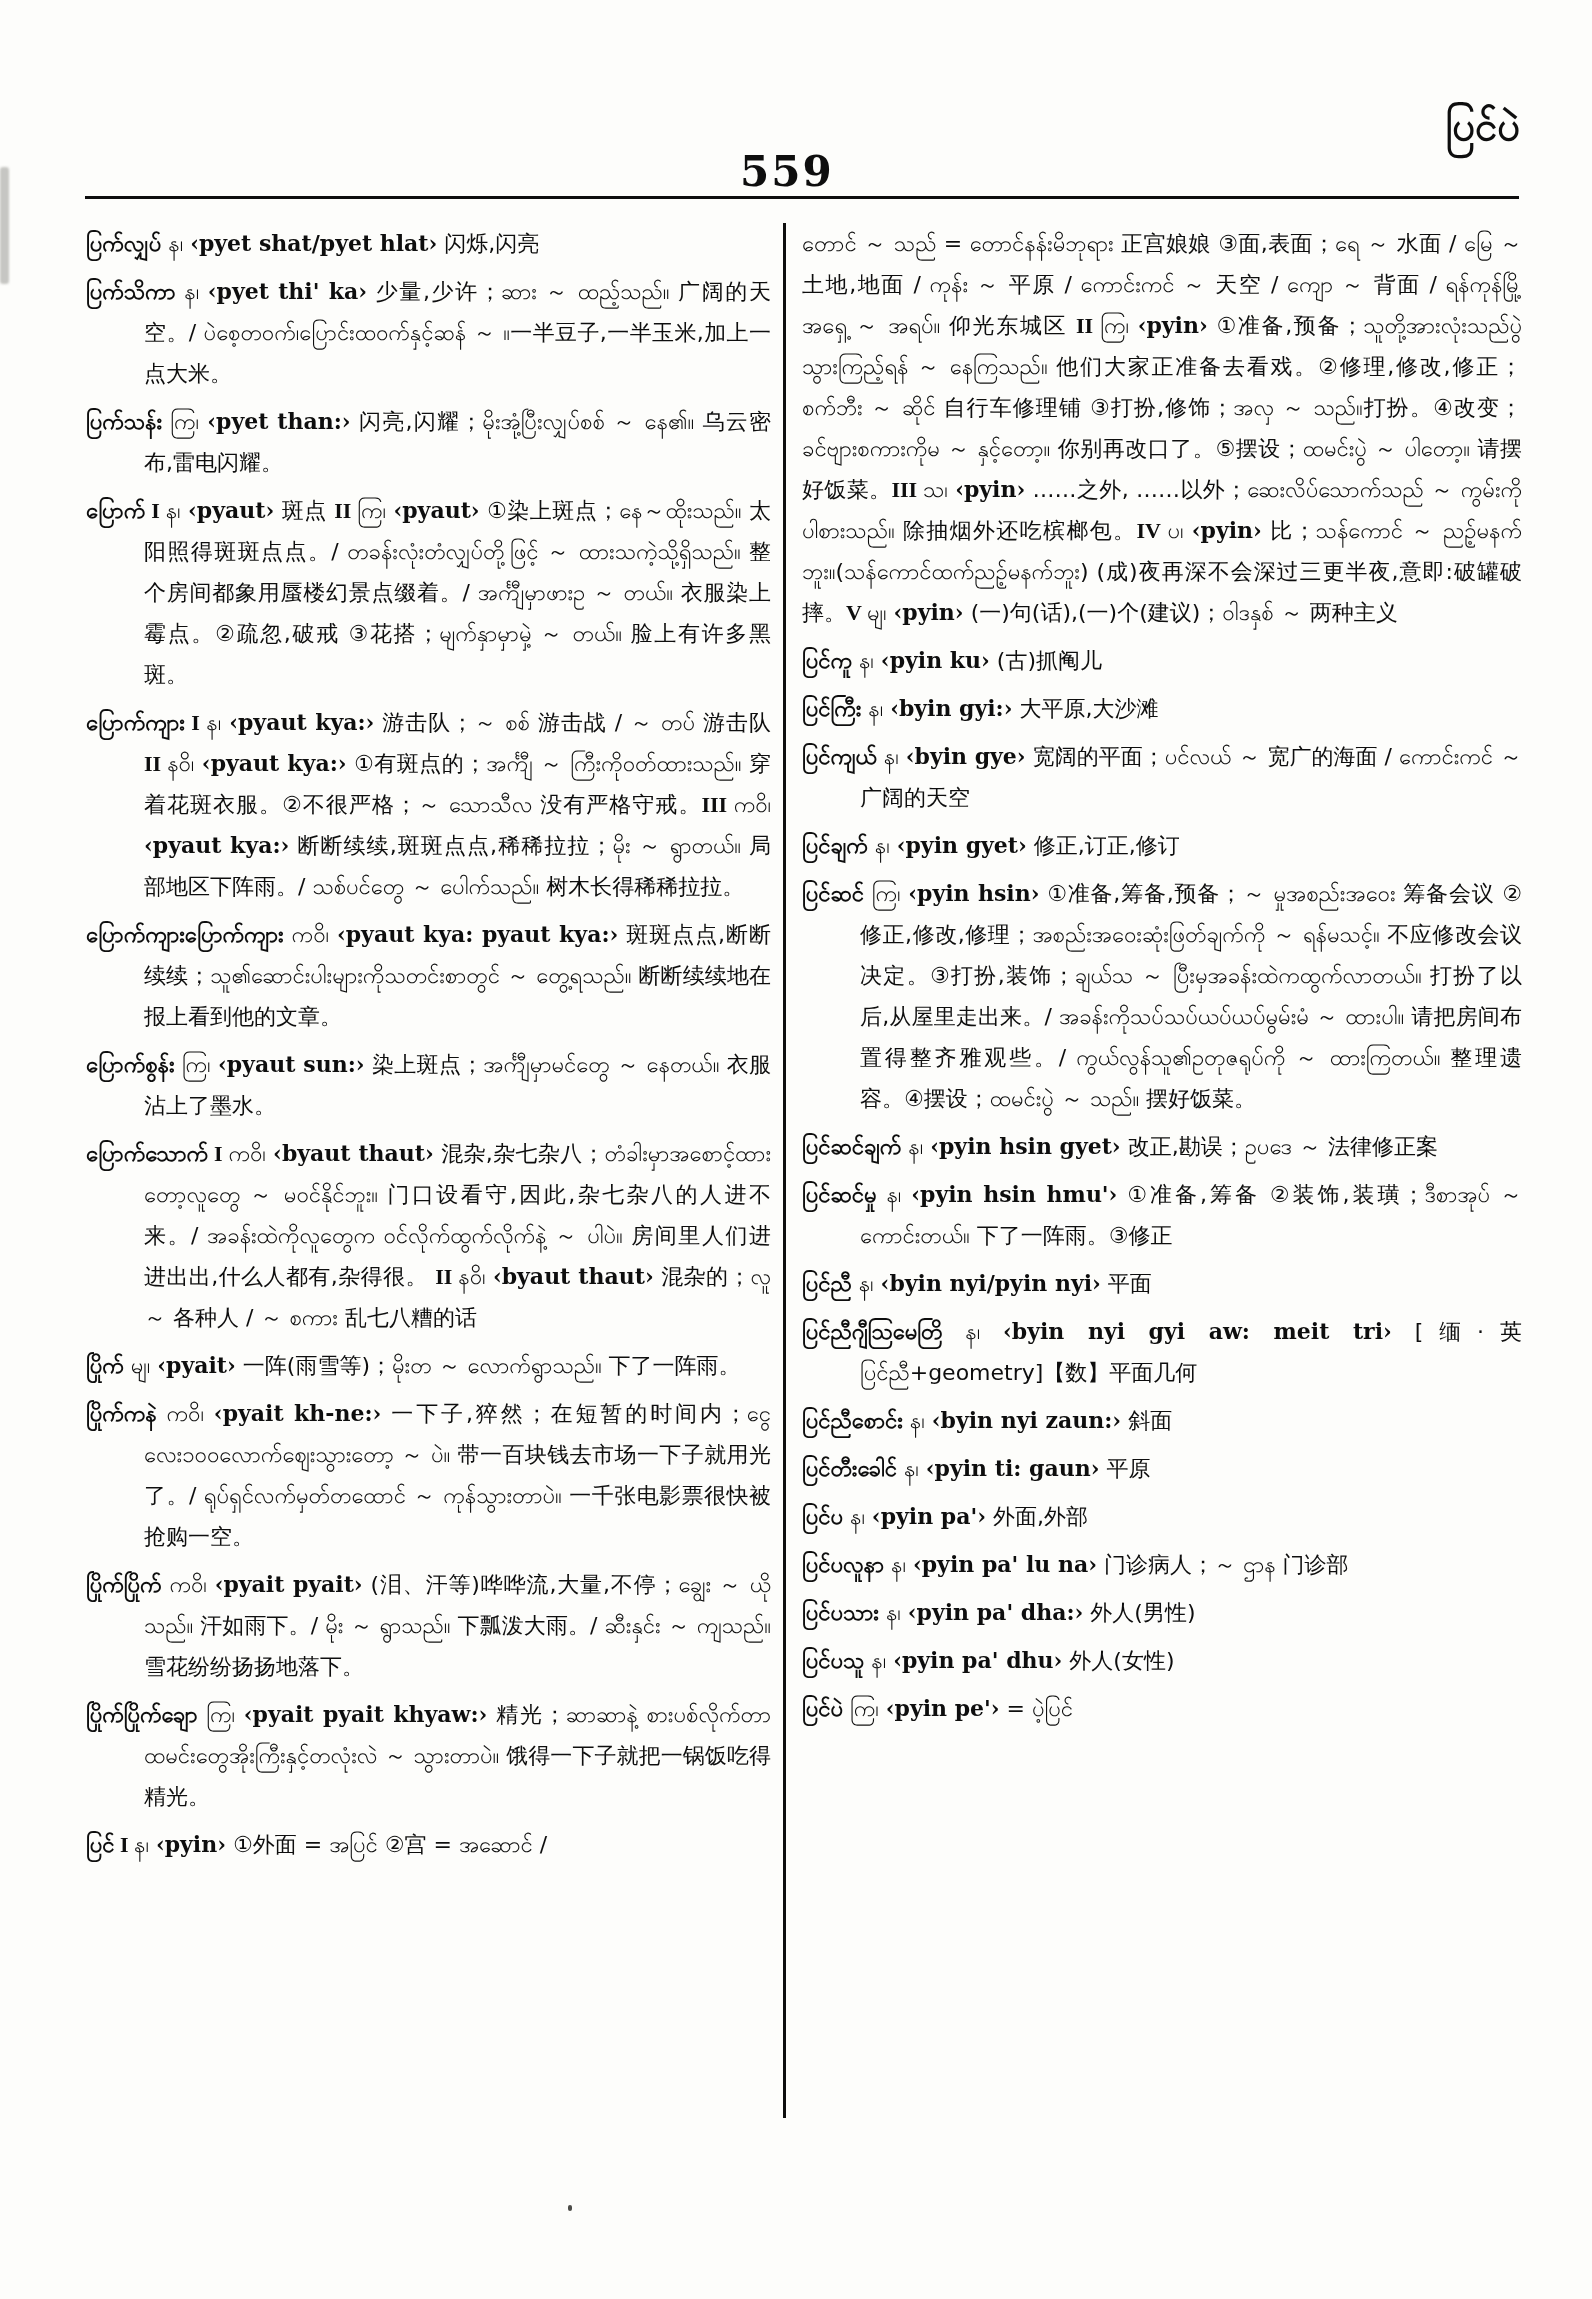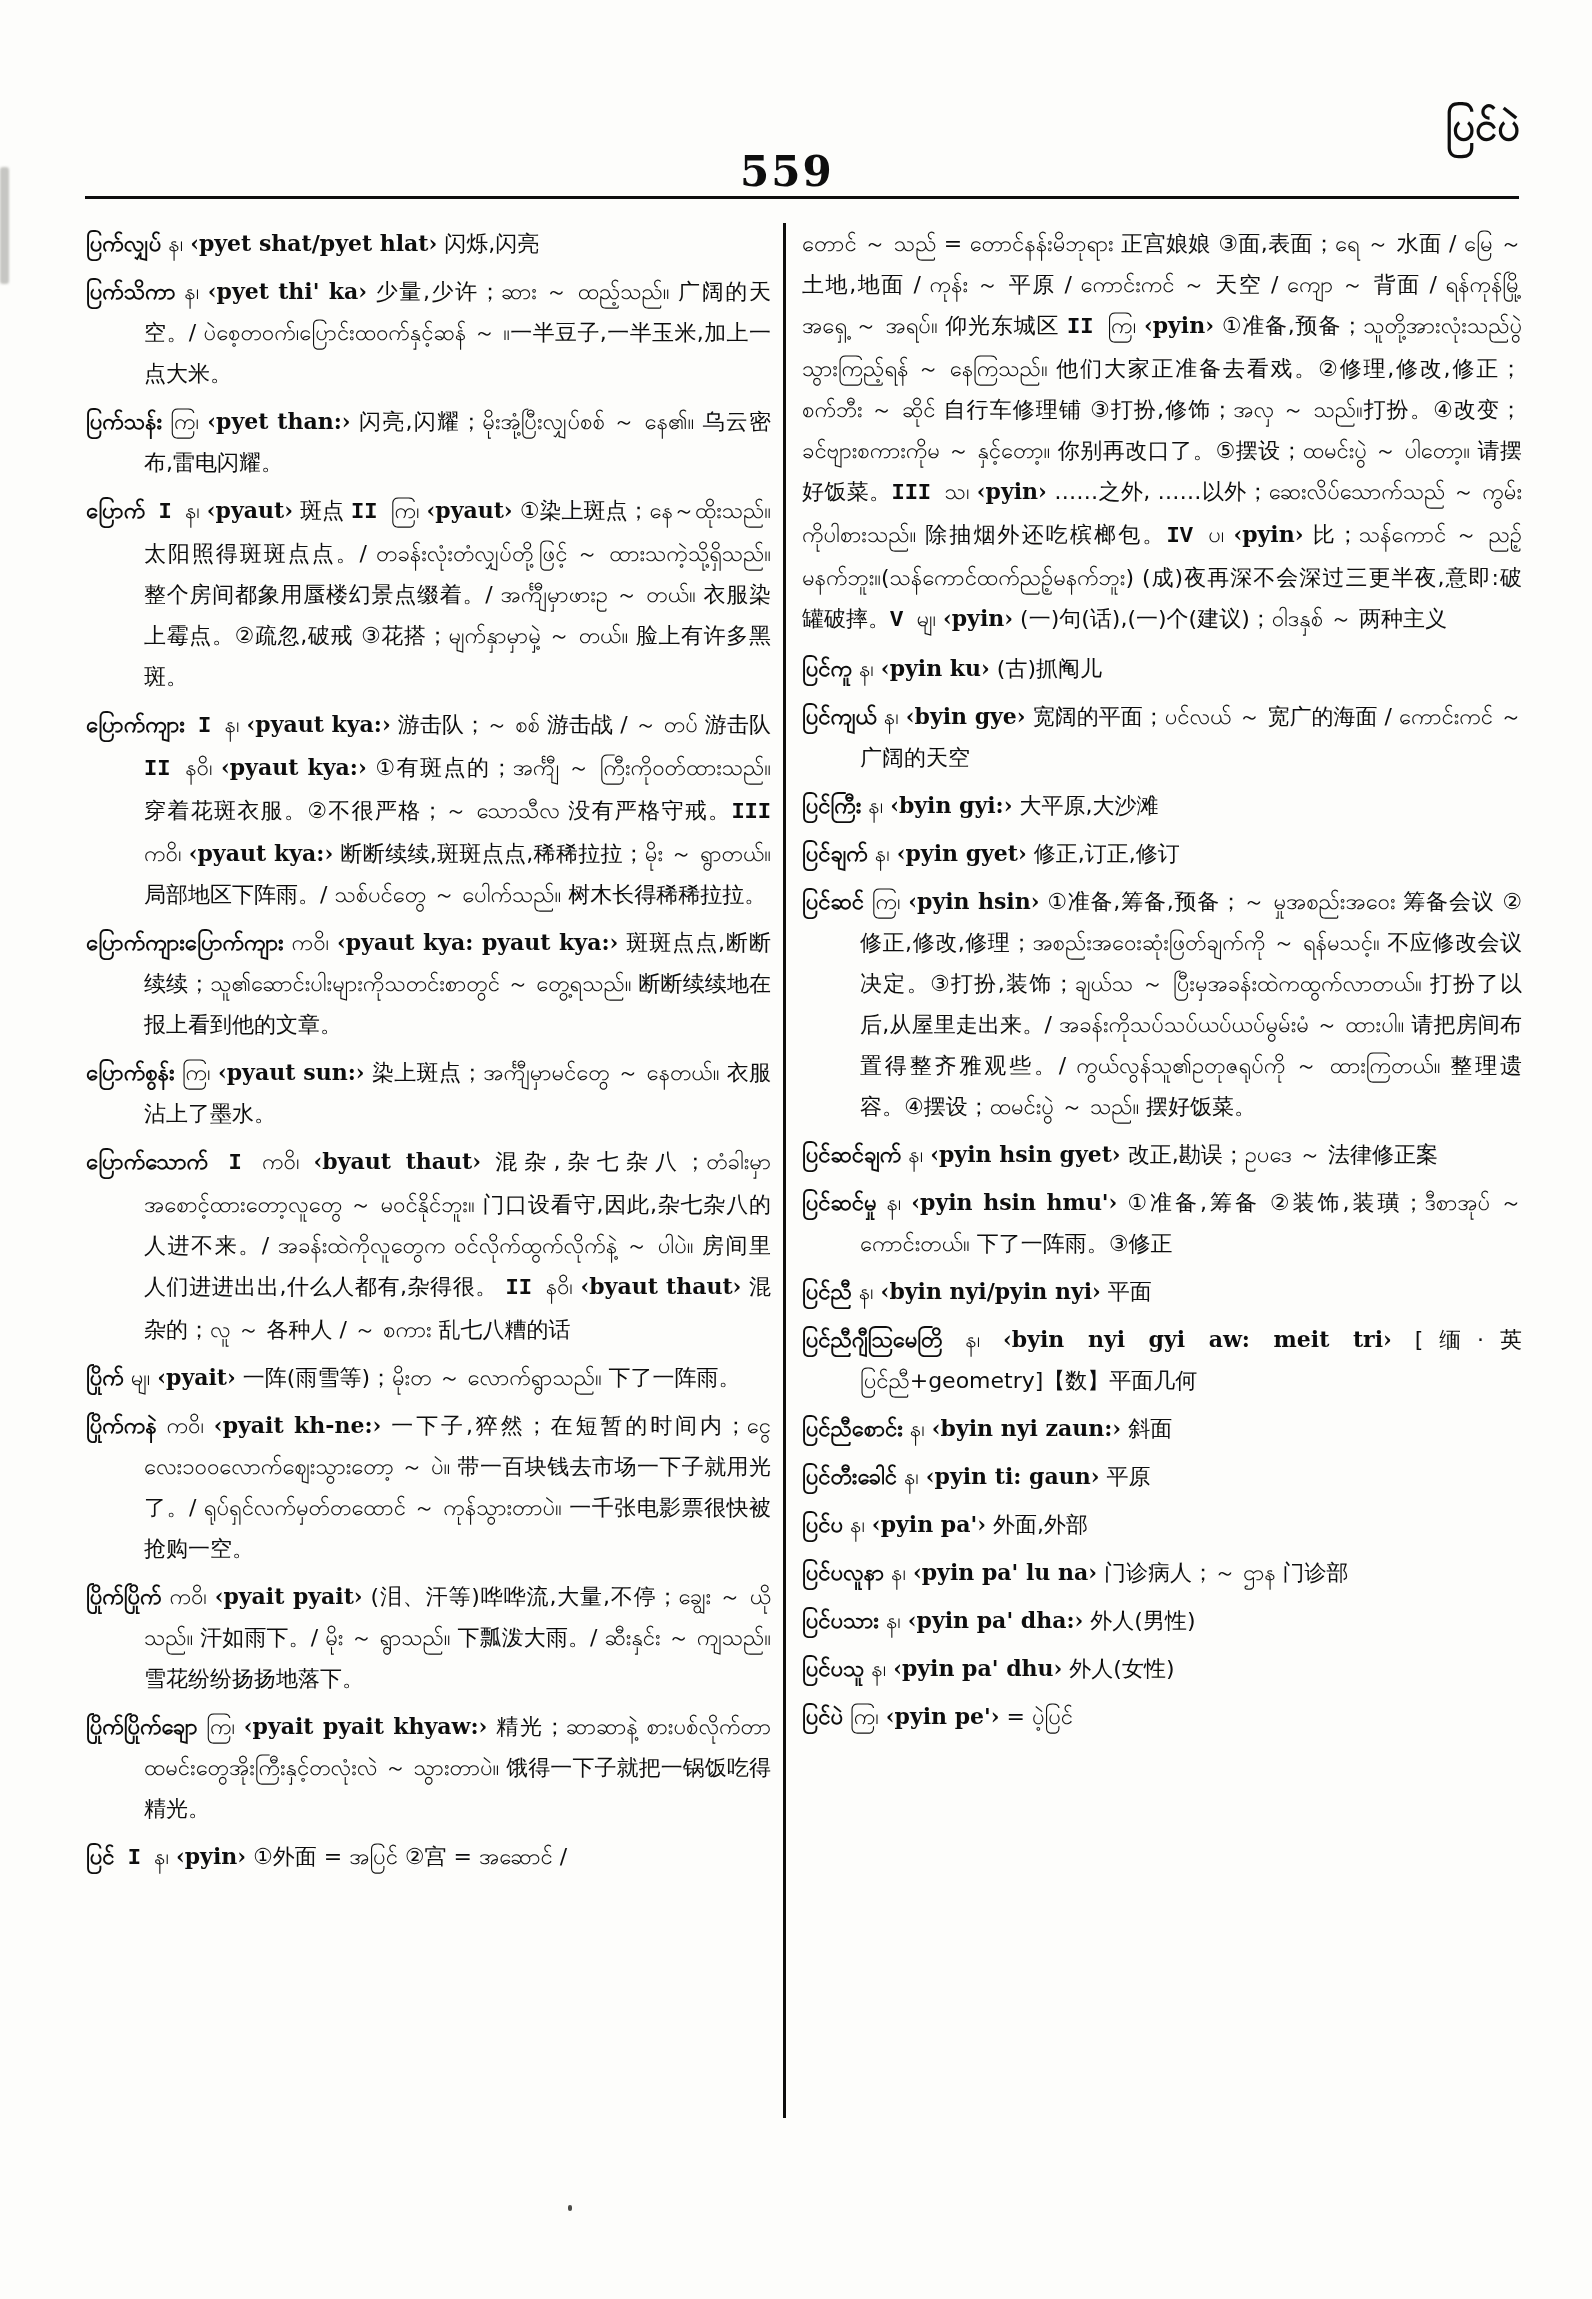--- a/index.html
+++ b/index.html
@@ -48,21 +48,21 @@
   .entry{
     font-size:22px;line-height:41px;
     margin:0 0 7px 0;
     padding-left:58px;text-indent:-58px;
     text-align:justify;
     word-break:break-word;
   }
   .entry.cont{padding-left:0;text-indent:0;}
   .entry-head{font-weight:700;}
   .run-p{font-family:"DejaVu Serif","Liberation Serif",serif;font-weight:700;}
-  .run-r{font-family:Liberation Mono, monospace;font-weight:700;}
+  .run-r{font-family:Liberation Serif, serif;font-weight:700;}
   .run-t{font-weight:400;}
 </style>
 </head>
 <body>
 
 <div class="page">
   <div class="scan-artifact"></div>
   <div class="scan-speck"></div>
 
   <div class="page-number">559</div>
@@ -84,22 +84,22 @@
         <p class="entry"><span class="entry-head">ပြိုက်</span><span class="run-t"> မျ၊ </span><span class="run-p">‹pyait›</span><span class="run-t"> 一阵(雨雪等)；မိုးတ ～ လောက်ရွာသည်။ 下了一阵雨。</span></p>
         <p class="entry"><span class="entry-head">ပြိုက်ကနဲ</span><span class="run-t"> ကဝိ၊ </span><span class="run-p">‹pyait kh-ne:›</span><span class="run-t"> 一下子,猝然；在短暂的时间内；ငွေလေး၁ဝဝလောက်ဈေးသွားတော့ ～ ပဲ။ 带一百块钱去市场一下子就用光了。/ ရုပ်ရှင်လက်မှတ်တထောင် ～ ကုန်သွားတာပဲ။ 一千张电影票很快被抢购一空。</span></p>
         <p class="entry"><span class="entry-head">ပြိုက်ပြိုက်</span><span class="run-t"> ကဝိ၊ </span><span class="run-p">‹pyait pyait›</span><span class="run-t"> (泪、汗等)哗哗流,大量,不停；ချွေး ～ ယိုသည်။ 汗如雨下。/ မိုး ～ ရွာသည်။ 下瓢泼大雨。/ ဆီးနှင်း ～ ကျသည်။ 雪花纷纷扬扬地落下。</span></p>
         <p class="entry"><span class="entry-head">ပြိုက်ပြိုက်ချော</span><span class="run-t"> ကြ၊ </span><span class="run-p">‹pyait pyait khyaw:›</span><span class="run-t"> 精光；ဆာဆာနဲ့ စားပစ်လိုက်တာထမင်းတွေအိုးကြီးနှင့်တလုံးလဲ ～ သွားတာပဲ။ 饿得一下子就把一锅饭吃得精光。</span></p>
         <p class="entry"><span class="entry-head">ပြင်</span><span class="run-r"> I </span><span class="run-t">န၊ </span><span class="run-p">‹pyin›</span><span class="run-t"> ①外面 = အပြင် ②宫 = အဆောင် /</span></p>
       </div>
     <div class="column-divider"></div>
     <div class="column col-right" id="col-right">
         <p class="entry cont"><span class="run-t">တောင် ～ သည် = တောင်နန်းမိဘုရား 正宫娘娘 ③面,表面；ရေ ～ 水面 / မြေ ～ 土地,地面 / ကုန်း ～ 平原 / ကောင်းကင် ～ 天空 / ကျော ～ 背面 / ရန်ကုန်မြို့အရှေ့ ～ အရပ်။ 仰光东城区 </span><span class="run-r">II </span><span class="run-t">ကြ၊ </span><span class="run-p">‹pyin›</span><span class="run-t"> ①准备,预备；သူတို့အားလုံးသည်ပွဲသွားကြည့်ရန် ～ နေကြသည်။ 他们大家正准备去看戏。②修理,修改,修正；စက်ဘီး ～ ဆိုင် 自行车修理铺 ③打扮,修饰；အလှ ～ သည်။打扮。④改变；ခင်ဗျားစကားကိုမ ～ နှင့်တော့။ 你别再改口了。⑤摆设；ထမင်းပွဲ ～ ပါတော့။ 请摆好饭菜。</span><span class="run-r">III </span><span class="run-t">သ၊ </span><span class="run-p">‹pyin›</span><span class="run-t"> ……之外, ……以外；ဆေးလိပ်သောက်သည် ～ ကွမ်းကိုပါစားသည်။ 除抽烟外还吃槟榔包。</span><span class="run-r">IV </span><span class="run-t">ပ၊ </span><span class="run-p">‹pyin›</span><span class="run-t"> 比；သန်ကောင် ～ ညဉ့်မနက်ဘူး။(သန်ကောင်ထက်ညဉ့်မနက်ဘူး) (成)夜再深不会深过三更半夜,意即:破罐破摔。</span><span class="run-r">V </span><span class="run-t">မျ၊ </span><span class="run-p">‹pyin›</span><span class="run-t"> (一)句(话),(一)个(建议)；ဝါဒနှစ် ～ 两种主义</span></p>
         <p class="entry"><span class="entry-head">ပြင်ကူ</span><span class="run-t"> န၊ </span><span class="run-p">‹pyin ku›</span><span class="run-t"> (古)抓阄儿</span></p>
+        <p class="entry"><span class="entry-head">ပြင်ကြီး</span><span class="run-t"> န၊ </span><span class="run-p">‹byin gyi:›</span><span class="run-t"> 大平原,大沙滩</span></p>
         <p class="entry"><span class="entry-head">ပြင်ကျယ်</span><span class="run-t"> န၊ </span><span class="run-p">‹byin gye›</span><span class="run-t"> 宽阔的平面；ပင်လယ် ～ 宽广的海面 / ကောင်းကင် ～ 广阔的天空</span></p>
-        <p class="entry"><span class="entry-head">ပြင်ကြီး</span><span class="run-t"> န၊ </span><span class="run-p">‹byin gyi:›</span><span class="run-t"> 大平原,大沙滩</span></p>
         <p class="entry"><span class="entry-head">ပြင်ချက်</span><span class="run-t"> န၊ </span><span class="run-p">‹pyin gyet›</span><span class="run-t"> 修正,订正,修订</span></p>
         <p class="entry"><span class="entry-head">ပြင်ဆင်</span><span class="run-t"> ကြ၊ </span><span class="run-p">‹pyin hsin›</span><span class="run-t"> ①准备,筹备,预备；～ မှုအစည်းအဝေး 筹备会议 ②修正,修改,修理；အစည်းအဝေးဆုံးဖြတ်ချက်ကို ～ ရန်မသင့်။ 不应修改会议决定。③打扮,装饰；ချယ်သ ～ ပြီးမှအခန်းထဲကထွက်လာတယ်။ 打扮了以后,从屋里走出来。/ အခန်းကိုသပ်သပ်ယပ်ယပ်မွမ်းမံ ～ ထားပါ။ 请把房间布置得整齐雅观些。/ ကွယ်လွန်သူ၏ဥတုဇရုပ်ကို ～ ထားကြတယ်။ 整理遗容。④摆设；ထမင်းပွဲ ～ သည်။ 摆好饭菜。</span></p>
         <p class="entry"><span class="entry-head">ပြင်ဆင်ချက်</span><span class="run-t"> န၊ </span><span class="run-p">‹pyin hsin gyet›</span><span class="run-t"> 改正,勘误；ဥပဒေ ～ 法律修正案</span></p>
         <p class="entry"><span class="entry-head">ပြင်ဆင်မှု</span><span class="run-t"> န၊ </span><span class="run-p">‹pyin hsin hmu'›</span><span class="run-t"> ①准备,筹备 ②装饰,装璜；ဒီစာအုပ် ～ ကောင်းတယ်။ 下了一阵雨。③修正</span></p>
         <p class="entry"><span class="entry-head">ပြင်ညီ</span><span class="run-t"> န၊ </span><span class="run-p">‹byin nyi/pyin nyi›</span><span class="run-t"> 平面</span></p>
         <p class="entry"><span class="entry-head">ပြင်ညီဂျီဩမေတြိ</span><span class="run-t"> န၊ </span><span class="run-p">‹byin nyi gyi aw: meit tri›</span><span class="run-t"> [缅·英 ပြင်ညီ+geometry]【数】平面几何</span></p>
         <p class="entry"><span class="entry-head">ပြင်ညီစောင်း</span><span class="run-t"> န၊ </span><span class="run-p">‹byin nyi zaun:›</span><span class="run-t"> 斜面</span></p>
         <p class="entry"><span class="entry-head">ပြင်တီးခေါင်</span><span class="run-t"> န၊ </span><span class="run-p">‹pyin ti: gaun›</span><span class="run-t"> 平原</span></p>
         <p class="entry"><span class="entry-head">ပြင်ပ</span><span class="run-t"> န၊ </span><span class="run-p">‹pyin pa'›</span><span class="run-t"> 外面,外部</span></p>
         <p class="entry"><span class="entry-head">ပြင်ပလူနာ</span><span class="run-t"> န၊ </span><span class="run-p">‹pyin pa' lu na›</span><span class="run-t"> 门诊病人；～ ဌာန 门诊部</span></p>

